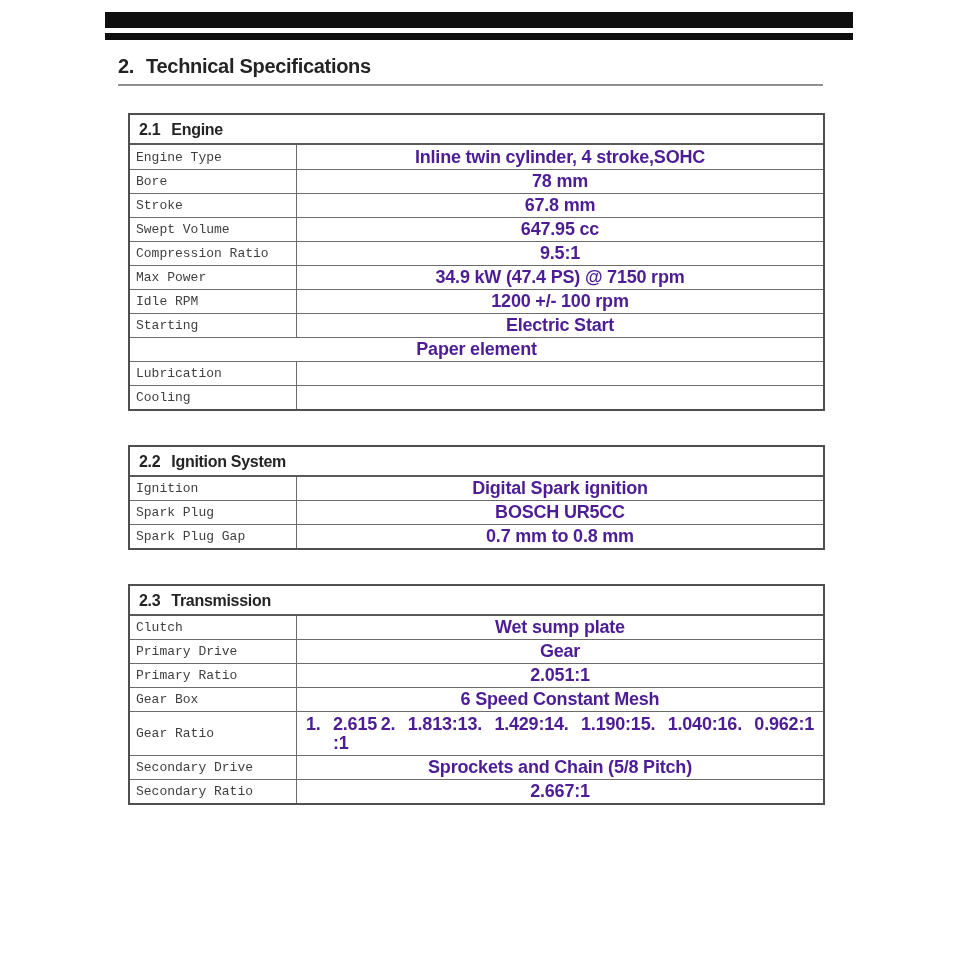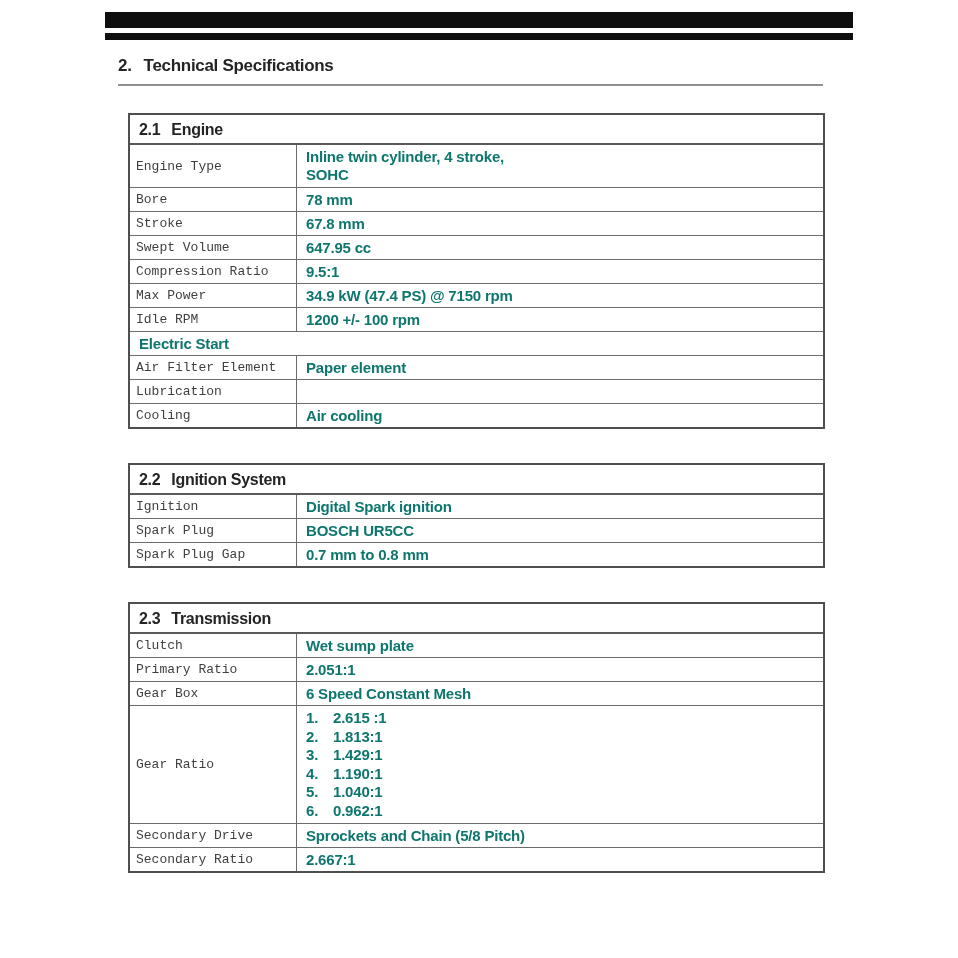--- a/index.html
+++ b/index.html
@@ -8,21 +8,21 @@
     background: #ffffff;
     font-family: "Liberation Sans", sans-serif;
     color: #1d1d1d;
   }
   .bar { position: absolute; left: 105px; width: 748px; background: #0f0f0f; }
   .bar.thick { top: 12px; height: 16px; }
   .bar.thin  { top: 33px; height: 7px; }
 
   .page-heading {
     position: absolute; left: 118px; top: 55px; margin: 0;
-    font-size: 17px; font-weight: bold; color: #242424;
+    font-size: 20px; font-weight: bold; color: #242424;
     letter-spacing: -0.3px; line-height: 22px;
   }
   .page-heading .num { margin-right: 12px; }
   .heading-rule {
     position: absolute; left: 118px; top: 84px;
     width: 705px; height: 2px; background: #8f8f8f;
   }
 
   .tables { position: absolute; left: 128px; top: 113px; width: 697px; }
 
@@ -47,23 +47,23 @@
   .cell.label {
     width: 167px; flex: 0 0 167px;
     padding: 3px 6px;
     font-size: 13px; color: #3f3f3f; line-height: 17px;
     border-right: 1px solid #6b6b6b;
     display: flex; align-items: center; font-family: Liberation Mono, monospace;
   }
   .cell.value {
     flex: 1 1 auto;
     padding: 3px 9px;
-    font-size: 15px; font-weight: bold; color: #0f766e;
+    font-size: 18px; font-weight: bold; color: #4c1d95;
     letter-spacing: -0.2px; line-height: 17px;
-    display: flex; flex-direction: column; justify-content: center;
+    display: flex; flex-direction: row; justify-content: center;
   }
   .value-line { line-height: 18px; }
   .gear-line  { display: flex; line-height: 18.5px; }
   .gear-num   { width: 27px; flex: 0 0 27px; }
 </style>
 </head>
 <body>
 
 <div class="page">
   <div class="bar thick"></div>
@@ -100,32 +100,31 @@
         </div>
         <div class="spec-row">
           <div class="cell label">Max Power</div>
           <div class="cell value">34.9 kW (47.4 PS) @ 7150 rpm</div>
         </div>
         <div class="spec-row">
           <div class="cell label">Idle RPM</div>
           <div class="cell value">1200 +/- 100 rpm</div>
         </div>
         <div class="spec-row">
+          <div class="cell label">Starting</div>
           <div class="cell value">Electric Start</div>
         </div>
         <div class="spec-row">
-          <div class="cell label">Air Filter Element</div>
           <div class="cell value">Paper element</div>
         </div>
         <div class="spec-row">
           <div class="cell label">Lubrication</div>
         </div>
         <div class="spec-row">
           <div class="cell label">Cooling</div>
-          <div class="cell value">Air cooling</div>
         </div>
       </section>
       <section class="spec-table">
         <div class="table-title"><span class="num">2.2</span><span>Ignition System</span></div>
         <div class="spec-row">
           <div class="cell label">Ignition</div>
           <div class="cell value">Digital Spark ignition</div>
         </div>
         <div class="spec-row">
           <div class="cell label">Spark Plug</div>
@@ -134,20 +133,24 @@
         <div class="spec-row">
           <div class="cell label">Spark Plug Gap</div>
           <div class="cell value">0.7 mm to 0.8 mm</div>
         </div>
       </section>
       <section class="spec-table">
         <div class="table-title"><span class="num">2.3</span><span>Transmission</span></div>
         <div class="spec-row">
           <div class="cell label">Clutch</div>
           <div class="cell value">Wet sump plate</div>
+        </div>
+        <div class="spec-row">
+          <div class="cell label">Primary Drive</div>
+          <div class="cell value">Gear</div>
         </div>
         <div class="spec-row">
           <div class="cell label">Primary Ratio</div>
           <div class="cell value">2.051:1</div>
         </div>
         <div class="spec-row">
           <div class="cell label">Gear Box</div>
           <div class="cell value">6 Speed Constant Mesh</div>
         </div>
         <div class="spec-row">

